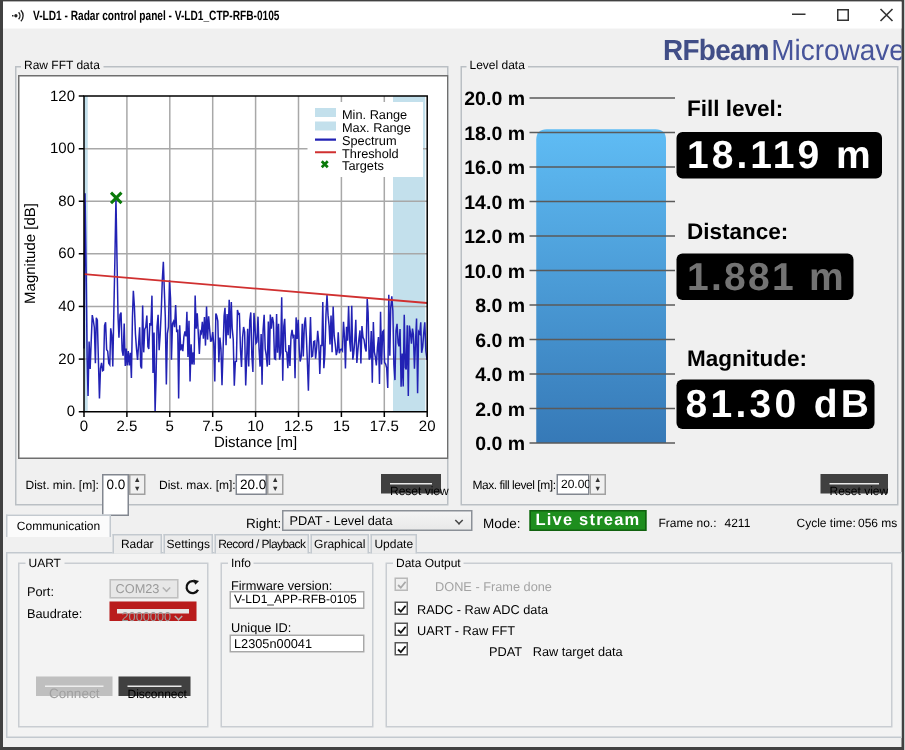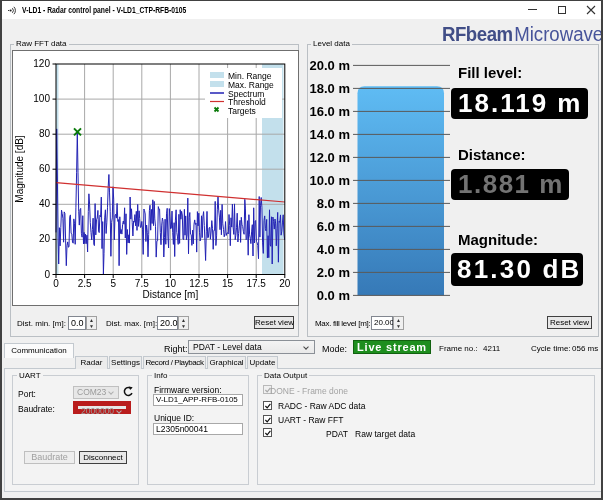--- a/index.html
+++ b/index.html
@@ -4,21 +4,21 @@
 <style>
 * { margin:0; padding:0; box-sizing:border-box; }
 body { font-family:"Liberation Sans", sans-serif; }
 #win {
   position:relative; width:603px; height:500px; background:#f0f0f0;
   border:solid #414141; border-width:1px 2px 2px 2px; overflow:hidden;
 }
 .abs { position:absolute; }
 .grp { position:absolute; border:1px solid #babfc4; }
 .grplabel { position:absolute; background:#f0f0f0; padding:0 2px; font-size:8px; color:#000; line-height:8px; }
-.btn { position:absolute; background:#e8e8e8; border:1px solid #404040; font-size:9px; color:#000; text-align:center; }
+.btn { position:absolute; background:#e8e8e8; border:6px solid #404040; font-size:9px; color:#000; text-align:center; }
 .combo { position:absolute; background:linear-gradient(#f4f4f4,#e9e9e9); border:1px solid #8b9097; font-size:8.5px; color:#000; }
 .combo .arrow { position:absolute; right:6px; top:4px; width:4px; height:4px; border-right:1px solid #444; border-bottom:1px solid #444; transform:rotate(45deg); }
 .spinf { position:absolute; background:#fff; border:1px solid #828790; font-size:9px; padding-left:2px; }
 .lbl { position:absolute; font-size:9px; color:#000; white-space:nowrap; }
 .tab { border:1px solid #c3c9cf; border-bottom:none; font-size:8px; text-align:center; white-space:nowrap; overflow:hidden; }
 </style>
 </head>
 <body>
 <div id="win">
 
@@ -123,21 +123,21 @@
       <line x1="198" y1="51.5" x2="212" y2="51.5" stroke="#d03030" stroke-width="1.2"></line>
       <text x="216" y="55">Threshold</text>
       <g stroke="#0a7a0a" stroke-width="1.8">
           <path d="M202.5 57.5 l4 4 m0 -4 l-4 4"></path>
         </g>
       <text x="216" y="63.5">Targets</text>
     </g>
   </svg>
 
   <div class="lbl" style="left:15px;top:318px;font-size:8px;">Dist. min. [m]:</div>
-  <div class="spinf" style="left:66px;top:315px;width:18px;height:14px;line-height:12px;">0.0</div>
+  <div class="spinf" style="left:66px;top:315px;width:18px;height:28px;line-height:12px;">0.0</div>
   <div class="abs" style="left:84px;top:315px;width:11px;height:14px;background:#f0f0f0;border:1px solid #a0a0a0;font-size:5px;color:#333;text-align:center;line-height:6px;">▲<br>▼</div>
   <div class="lbl" style="left:104px;top:318px;font-size:8px;">Dist. max. [m]:</div>
   <div class="spinf" style="left:155px;top:315px;width:21px;height:14px;line-height:12px;">20.0</div>
   <div class="abs" style="left:176px;top:315px;width:11px;height:14px;background:#f0f0f0;border:1px solid #a0a0a0;font-size:5px;color:#333;text-align:center;line-height:6px;">▲<br>▼</div>
   <div class="btn" style="left:252px;top:315px;width:40px;height:13px;line-height:11px;font-size:8px;white-space:nowrap;">Reset view</div>
 
   <div class="grp" style="left:305px;top:43px;width:292px;height:293px;"></div>
   <div class="grplabel" style="left:309px;top:39px;">Level data</div>
 
   <svg class="abs" style="left:306px;top:50px;" width="290" height="252" viewBox="0 0 290 252">
@@ -211,37 +211,37 @@
   <div class="grp" style="left:10px;top:374px;width:127px;height:110px;border-color:#c9cdd2;"></div>
   <div class="grplabel" style="left:15px;top:371px;background:#f3f3f3;">UART</div>
   <div class="lbl" style="left:16px;top:388px;font-size:8.5px;">Port:</div>
   <div class="abs" style="left:71px;top:385px;width:46px;height:13px;background:#e7e7e7;border:1px solid #c0c0c0;font-size:8.5px;color:#9a9a9a;line-height:11px;padding-left:3px;">COM23<span style="position:absolute;right:5px;top:3px;width:4px;height:4px;border-right:1px solid #b0b0b0;border-bottom:1px solid #b0b0b0;transform:rotate(45deg);"></span></div>
   <svg class="abs" style="left:120px;top:385px;" width="12" height="12" viewBox="0 0 12 12">
       <path d="M9.2 2.6 A4 4 0 1 0 10 7.2" fill="none" stroke="#111" stroke-width="1.5"></path>
       <path d="M6.9 0.4 l3.8 0.9 -2.6 2.6 Z" fill="#111"></path>
     </svg>
   <div class="lbl" style="left:16px;top:403px;font-size:8.5px;">Baudrate:</div>
   <div class="abs" style="left:71px;top:400px;width:58px;height:13px;background:#e7e7e7;border:5px solid #b91c1c;font-size:8.5px;color:#9a9a9a;line-height:11px;padding-left:3px;">2000000<span style="position:absolute;right:5px;top:3px;width:4px;height:4px;border-right:1px solid #b0b0b0;border-bottom:1px solid #b0b0b0;transform:rotate(45deg);"></span></div>
-  <div class="btn" style="left:22px;top:450px;width:51px;height:13px;line-height:11px;color:#a0a0a0;border-color:#bfbfbf;background:#eeeeee;">Baudrate</div>
+  <div class="btn" style="left:22px;top:450px;width:51px;height:13px;line-height:11px;color:#a0a0a0;border-color:#bfbfbf;background:#eeeeee;">Connect</div>
   <div class="btn" style="left:77px;top:450px;width:48px;height:13px;line-height:11px;font-size:8px;">Disconnect</div>
 
   <div class="grp" style="left:145px;top:374px;width:102px;height:110px;border-color:#c9cdd2;"></div>
   <div class="grplabel" style="left:150px;top:371px;background:#f3f3f3;">Info</div>
   <div class="lbl" style="left:152px;top:384px;font-size:8.5px;">Firmware version:</div>
   <div class="abs" style="left:151px;top:393px;width:90px;height:12px;background:#fff;border:1px solid #a8a8a8;font-size:8px;line-height:10px;padding-left:2px;white-space:nowrap;overflow:hidden;">V-LD1_APP-RFB-0105</div>
   <div class="lbl" style="left:152px;top:412px;font-size:8.5px;">Unique ID:</div>
   <div class="abs" style="left:151px;top:422px;width:90px;height:12px;background:#fff;border:1px solid #a8a8a8;font-size:8.5px;line-height:10px;padding-left:2px;">L2305n00041</div>
 
   <div class="grp" style="left:255px;top:374px;width:338px;height:110px;border-color:#c9cdd2;"></div>
   <div class="grplabel" style="left:260px;top:371px;background:#f3f3f3;">Data Output</div>
   <div class="abs" style="left:261px;top:384px;width:9px;height:9px;border:1px solid #b9b9b9;background:#f0f0f0;"></div>
   <svg class="abs" style="left:262px;top:385px;" width="8" height="8" viewBox="0 0 8 8">
       <path d="M1.4 4 l1.8 1.8 l3.2 -4" fill="none" stroke="#a8a8a8" stroke-width="1.2"></path>
     </svg>
-  <div class="lbl" style="left:268px;top:385px;font-size:8.5px;color:#a3a3a3;text-align:right;">DONE - Frame done</div>
+  <div class="lbl" style="left:288px;top:385px;font-size:8.5px;color:#a3a3a3;text-align:right;">DONE - Frame done</div>
   <div class="abs" style="left:261px;top:399.5px;width:9px;height:9px;border:1px solid #555;background:#fff;"></div>
   <svg class="abs" style="left:262px;top:400.5px;" width="8" height="8" viewBox="0 0 8 8">
       <path d="M1.4 4 l1.8 1.8 l3.2 -4" fill="none" stroke="#111" stroke-width="1.2"></path>
     </svg>
   <div class="lbl" style="left:276px;top:400px;font-size:8.5px;">RADC - Raw ADC data</div>
   <div class="abs" style="left:261px;top:413.5px;width:9px;height:9px;border:1px solid #555;background:#fff;"></div>
   <svg class="abs" style="left:262px;top:414.5px;" width="8" height="8" viewBox="0 0 8 8">
       <path d="M1.4 4 l1.8 1.8 l3.2 -4" fill="none" stroke="#111" stroke-width="1.2"></path>
     </svg>
   <div class="lbl" style="left:276px;top:414px;font-size:8.5px;">UART - Raw FFT</div>

